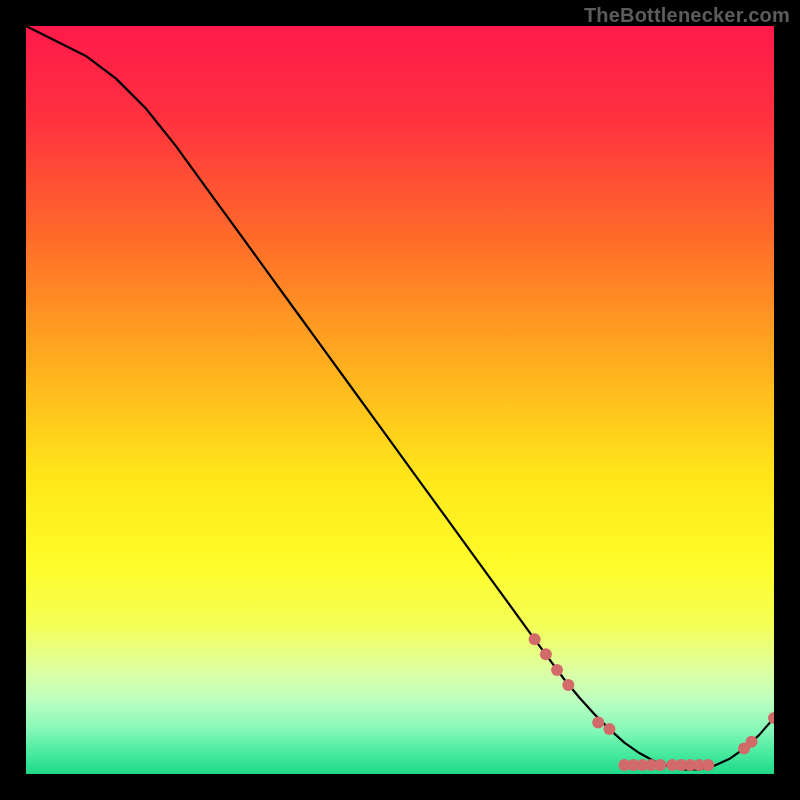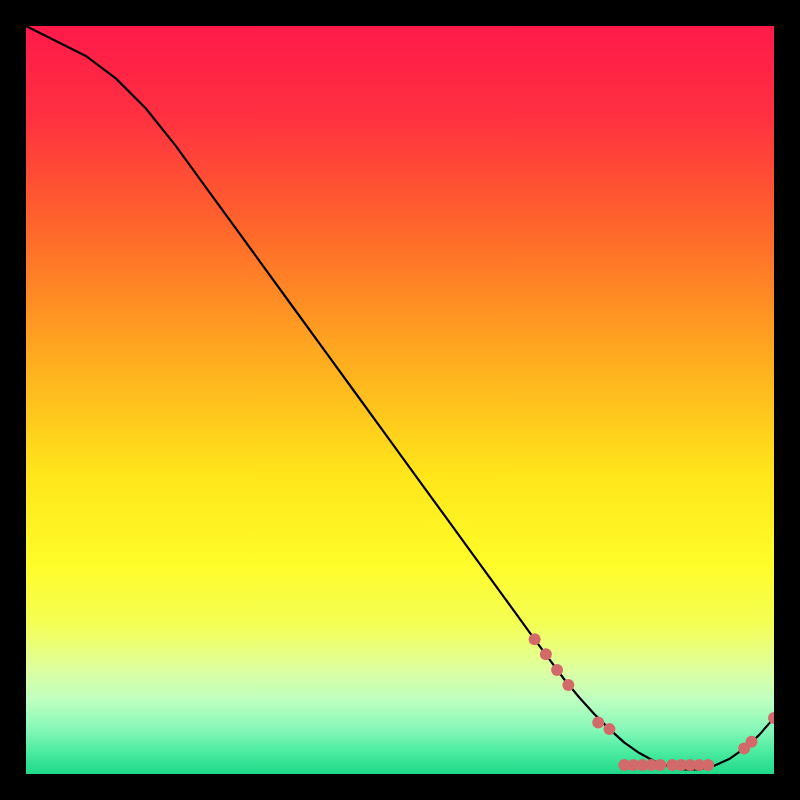--- a/index.html
+++ b/index.html
@@ -78,13 +78,14 @@
         <circle cx="646.27" cy="739.02" r="6" fill="#d26a6a"></circle>
         <circle cx="655.25" cy="739.02" r="6" fill="#d26a6a"></circle>
         <circle cx="664.22" cy="739.02" r="6" fill="#d26a6a"></circle>
         <circle cx="673.20" cy="739.02" r="6" fill="#d26a6a"></circle>
         <circle cx="682.18" cy="739.02" r="6" fill="#d26a6a"></circle>
         <circle cx="718.08" cy="722.57" r="6" fill="#d26a6a"></circle>
         <circle cx="725.56" cy="715.84" r="6" fill="#d26a6a"></circle>
         <circle cx="748.00" cy="691.90" r="6" fill="#d26a6a"></circle>
       </svg>
   </div>
+  <div class="watermark">TheBottlenecker.com</div>
 </div>
 
 </body></html>

